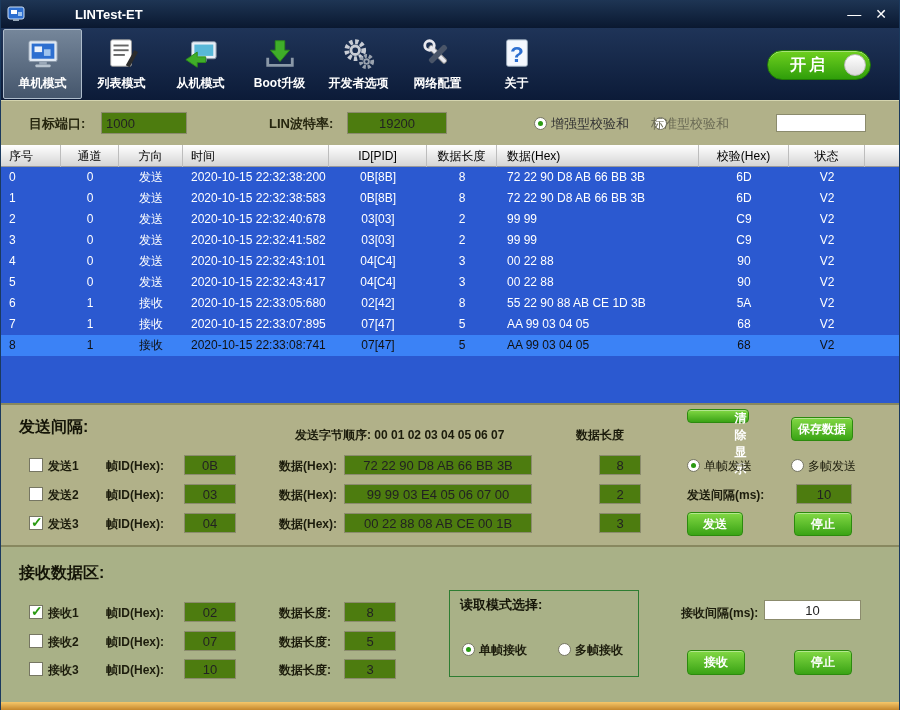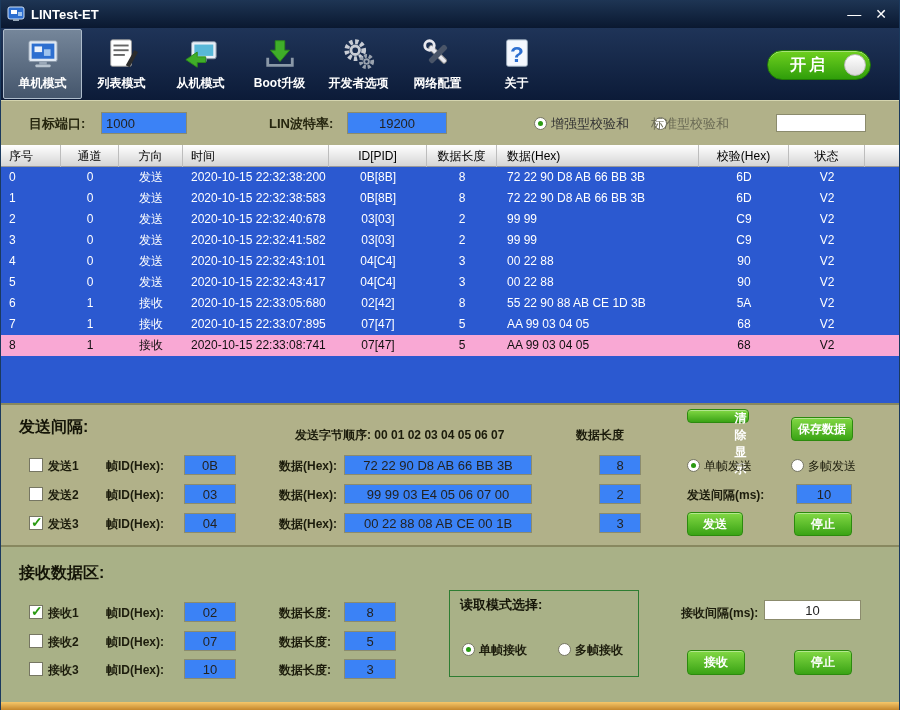--- a/index.html
+++ b/index.html
@@ -1,55 +1,55 @@
 <!DOCTYPE html>
 <html><head>
 <meta charset="utf-8">
 <style>
   * { margin:0; padding:0; box-sizing:border-box; }
   html,body { width:900px; height:710px; overflow:hidden; }
   body { font-family:"Liberation Sans", sans-serif; background:#000; }
   .window { width:900px; height:710px; display:flex; flex-direction:column; border-left:1px solid #1b3a5e; border-right:1px solid #1b3a5e; overflow:hidden; }
 
   
-  .titlebar { height:28px; background:linear-gradient(#1e3554,#0a1830); color:#fff; display:flex; align-items:center; padding:0 6px; flex:0 0 auto; }
+  .titlebar { height:28px; background:linear-gradient(#1e3554,#0a1830); color:#fff; display:flex; align-items:center; padding:0 6px; flex:0 0 auto;gap:44px; }
   .titlebar .app-icon { width:18px; height:18px; margin-right:6px; display:inline-flex; }
   .titlebar .title { font-size:13px; font-weight:bold; }
   .win-ctrls { margin-left:auto; display:flex; align-items:center; gap:14px; padding-right:6px; }
   .win-ctrls span { font-size:14px; cursor:pointer; line-height:20px; }
 
   
   .toolbar { height:72px; background:linear-gradient(#1f3458,#0c1b38); display:flex; align-items:flex-start; position:relative; padding-left:2px; flex:0 0 auto; }
   .tb-item { width:79px; height:70px; margin-top:1px; display:flex; flex-direction:column; align-items:center; justify-content:center; gap:3px; cursor:pointer; border:1px solid transparent; }
   .tb-item.active { background:linear-gradient(#75869a,#45566c); border:1px solid #aebccb; border-radius:2px; }
   .tb-icon { width:36px; height:36px; display:flex; align-items:center; justify-content:center; }
   .tb-icon svg { width:34px; height:34px; }
   .tb-label { color:#fff; font-size:12px; font-weight:bold; white-space:nowrap; }
   .power-btn { position:absolute; right:28px; top:22px; width:104px; height:30px; border-radius:16px; background:linear-gradient(#6fd01f,#2f9e0a); border:1px solid #1f7a06; display:flex; align-items:center; cursor:pointer; box-shadow:inset 0 1px 0 rgba(255,255,255,.4); }
   .power-btn .ptxt { color:#fff; font-size:16px; font-weight:bold; margin-left:22px; letter-spacing:3px; }
   .power-btn .knob { position:absolute; right:4px; top:3px; width:22px; height:22px; border-radius:50%; background:linear-gradient(#ffffff,#dcdcdc); border:1px solid #bbb; }
 
   
   .settings { height:45px; background:#b1b189; position:relative; border-top:1px solid #d4d4ae; flex:0 0 auto; }
   .settings .lbl { position:absolute; font-size:13px; font-weight:bold; color:#26260f; line-height:18px; }
-  .inp { background:#3b82f6; border:1px solid #8b8b6d; font-size:13px; font-family:"Liberation Sans",sans-serif; color:#222; padding:0 4px; height:22px; position:absolute; }
+  .inp { background:#4d7c0f; border:1px solid #8b8b6d; font-size:13px; font-family:"Liberation Sans",sans-serif; color:#222; padding:0 4px; height:22px; position:absolute; }
   .inp.c { text-align:center; }
 
   .checkbox { position:absolute; width:14px; height:14px; background:#fff; border:1px solid #767663; top:3px; cursor:pointer; }
   .checkbox.on::after { content:"\2713"; color:#2a9a12; font-weight:bold; font-size:14px; position:absolute; left:1px; top:-3px; }
   .radio { position:absolute; width:13px; height:13px; border-radius:50%; background:#fff; border:1px solid #767663; cursor:pointer; }
   .radio.on::after { content:""; position:absolute; left:3px; top:3px; width:5px; height:5px; border-radius:50%; background:#2a9a12; }
 
   
   .thead { height:22px; display:flex; background:linear-gradient(#ffffff,#d5d5d5); border-bottom:1px solid #999; flex:0 0 auto; }
   .hcell { display:inline-block; height:22px; line-height:22px; font-size:12px; color:#000; border-right:1px solid #bdbdbd; overflow:hidden; white-space:nowrap; }
   .hfill { flex:1; border-right:none; }
   .tbody { height:236px; background:#2b59d0; overflow:hidden; flex:0 0 auto; }
   .trow { height:21px; white-space:nowrap; color:#fff; cursor:default; }
-  .trow.selected { background:#f9a8d4; color:#101010; }
+  .trow.selected { background:#3b82f6; color:#101010; }
   .tcell { display:inline-block; height:21px; line-height:21px; font-size:12px; overflow:hidden; vertical-align:top; white-space:nowrap; }
   .l { text-align:left; }
   .c { text-align:center; }
 
   
   .send-area { height:142px; background:#b1b189; border-top:2px solid #88885f; position:relative; flex:0 0 auto; }
   .recv-area { height:157px; background:#a9b187; border-top:2px solid #88885f; position:relative; flex:0 0 auto; }
   .panel-title { position:absolute; font-size:16px; font-weight:bold; color:#141407; }
   .ptext { position:absolute; font-size:12px; font-weight:bold; color:#1c1c0c; line-height:18px; white-space:nowrap; }
   .srow { position:absolute; left:0; width:100%; height:22px; }

